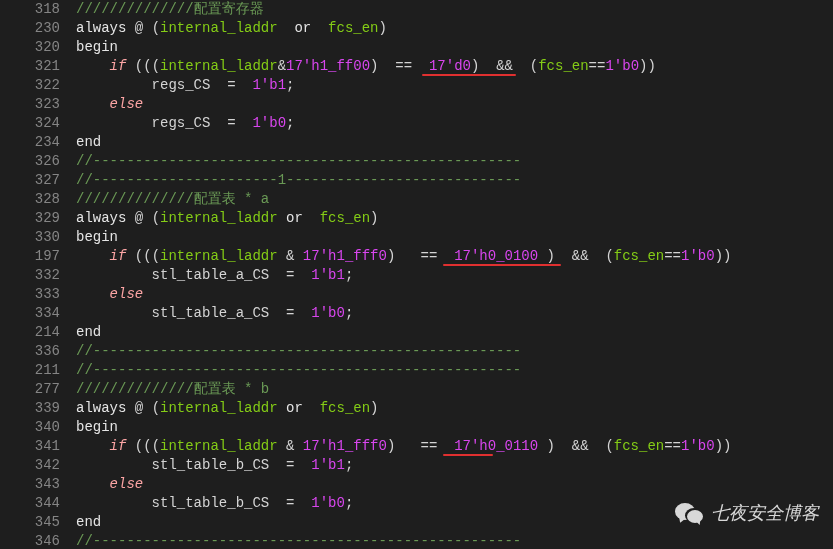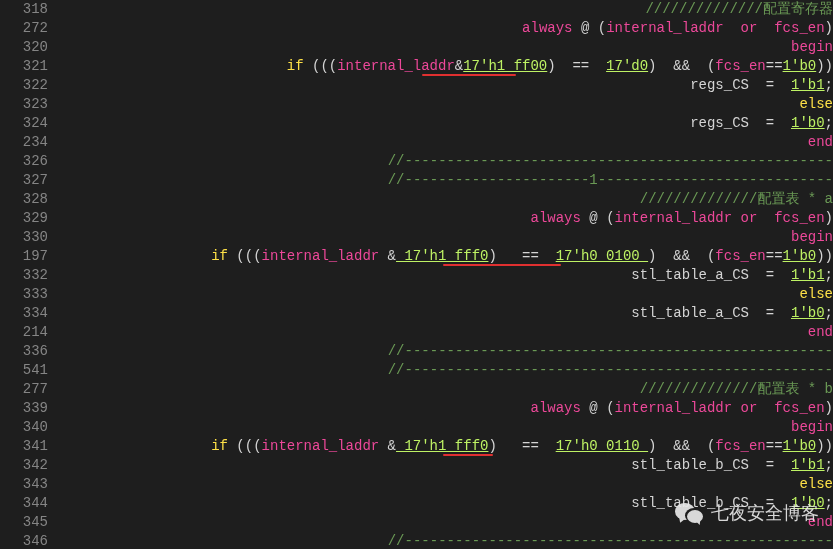--- a/index.html
+++ b/index.html
@@ -11,45 +11,45 @@
     line-height: 19px;
     color: #d4d4d4;
     width: 833px;
     height: 549px;
     overflow: hidden;
     position: relative;
   }
   .editor {
     display: flex;
     height: 100%;
+    padding-left: 12px;
   }
   .gutter {
     width: 48px;
     text-align: right;
     padding-right: 16px;
     color: #858585;
     user-select: none;
     flex-shrink: 0;
   }
   .code {
     flex: 1;
     white-space: pre;
-    text-align: right;
   }
   .line {
     height: 19px;
   }
   .ln {
     height: 19px;
   }
   .comment { color: #6a9955; }
-  .keyword { color: #fde047; }
-  .kw-blue { color: #ec4899; }
-  .ident { color: #ec4899; }
-  .number { color: #bef264; text-decoration: underline; }
+  .keyword { color: #fca5a5; font-style: italic; }
+  .kw-blue { color: #e5e5e5; }
+  .ident { color: #84cc16; }
+  .number { color: #d946ef; }
   .op { color: #d4d4d4; }
   .paren { color: #d4d4d4; }
   
   .underline {
     position: absolute;
     height: 2px;
     background: #e03030;
     border-radius: 1px;
   }
   .underline::after {
@@ -72,20 +72,21 @@
     position: absolute;
     right: 14px;
     bottom: 24px;
     display: flex;
     align-items: center;
     gap: 8px;
     color: #e8e8e8;
     font-family: "PingFang SC","Microsoft YaHei",sans-serif;
     font-size: 18px;
     opacity: 0.92;
+    font-style: italic;
   }
   .wechat-icon {
     width: 28px;
     height: 24px;
     position: relative;
   }
   .wechat-icon .big {
     position: absolute;
     width: 20px;
     height: 17px;
@@ -128,39 +129,39 @@
     border-top: 4px solid #e8e8e8;
     transform: rotate(-20deg);
   }
 </style>
 </head>
 <body>
 
 <div class="editor">
   <div class="gutter" id="gutter">
       <div class="ln">318</div>
-      <div class="ln">272</div>
+      <div class="ln">230</div>
       <div class="ln">320</div>
       <div class="ln">321</div>
       <div class="ln">322</div>
       <div class="ln">323</div>
       <div class="ln">324</div>
       <div class="ln">234</div>
       <div class="ln">326</div>
       <div class="ln">327</div>
       <div class="ln">328</div>
       <div class="ln">329</div>
       <div class="ln">330</div>
       <div class="ln">197</div>
       <div class="ln">332</div>
       <div class="ln">333</div>
       <div class="ln">334</div>
       <div class="ln">214</div>
       <div class="ln">336</div>
-      <div class="ln">541</div>
+      <div class="ln">211</div>
       <div class="ln">277</div>
       <div class="ln">339</div>
       <div class="ln">340</div>
       <div class="ln">341</div>
       <div class="ln">342</div>
       <div class="ln">343</div>
       <div class="ln">344</div>
       <div class="ln">345</div>
       <div class="ln">346</div>
     </div>

